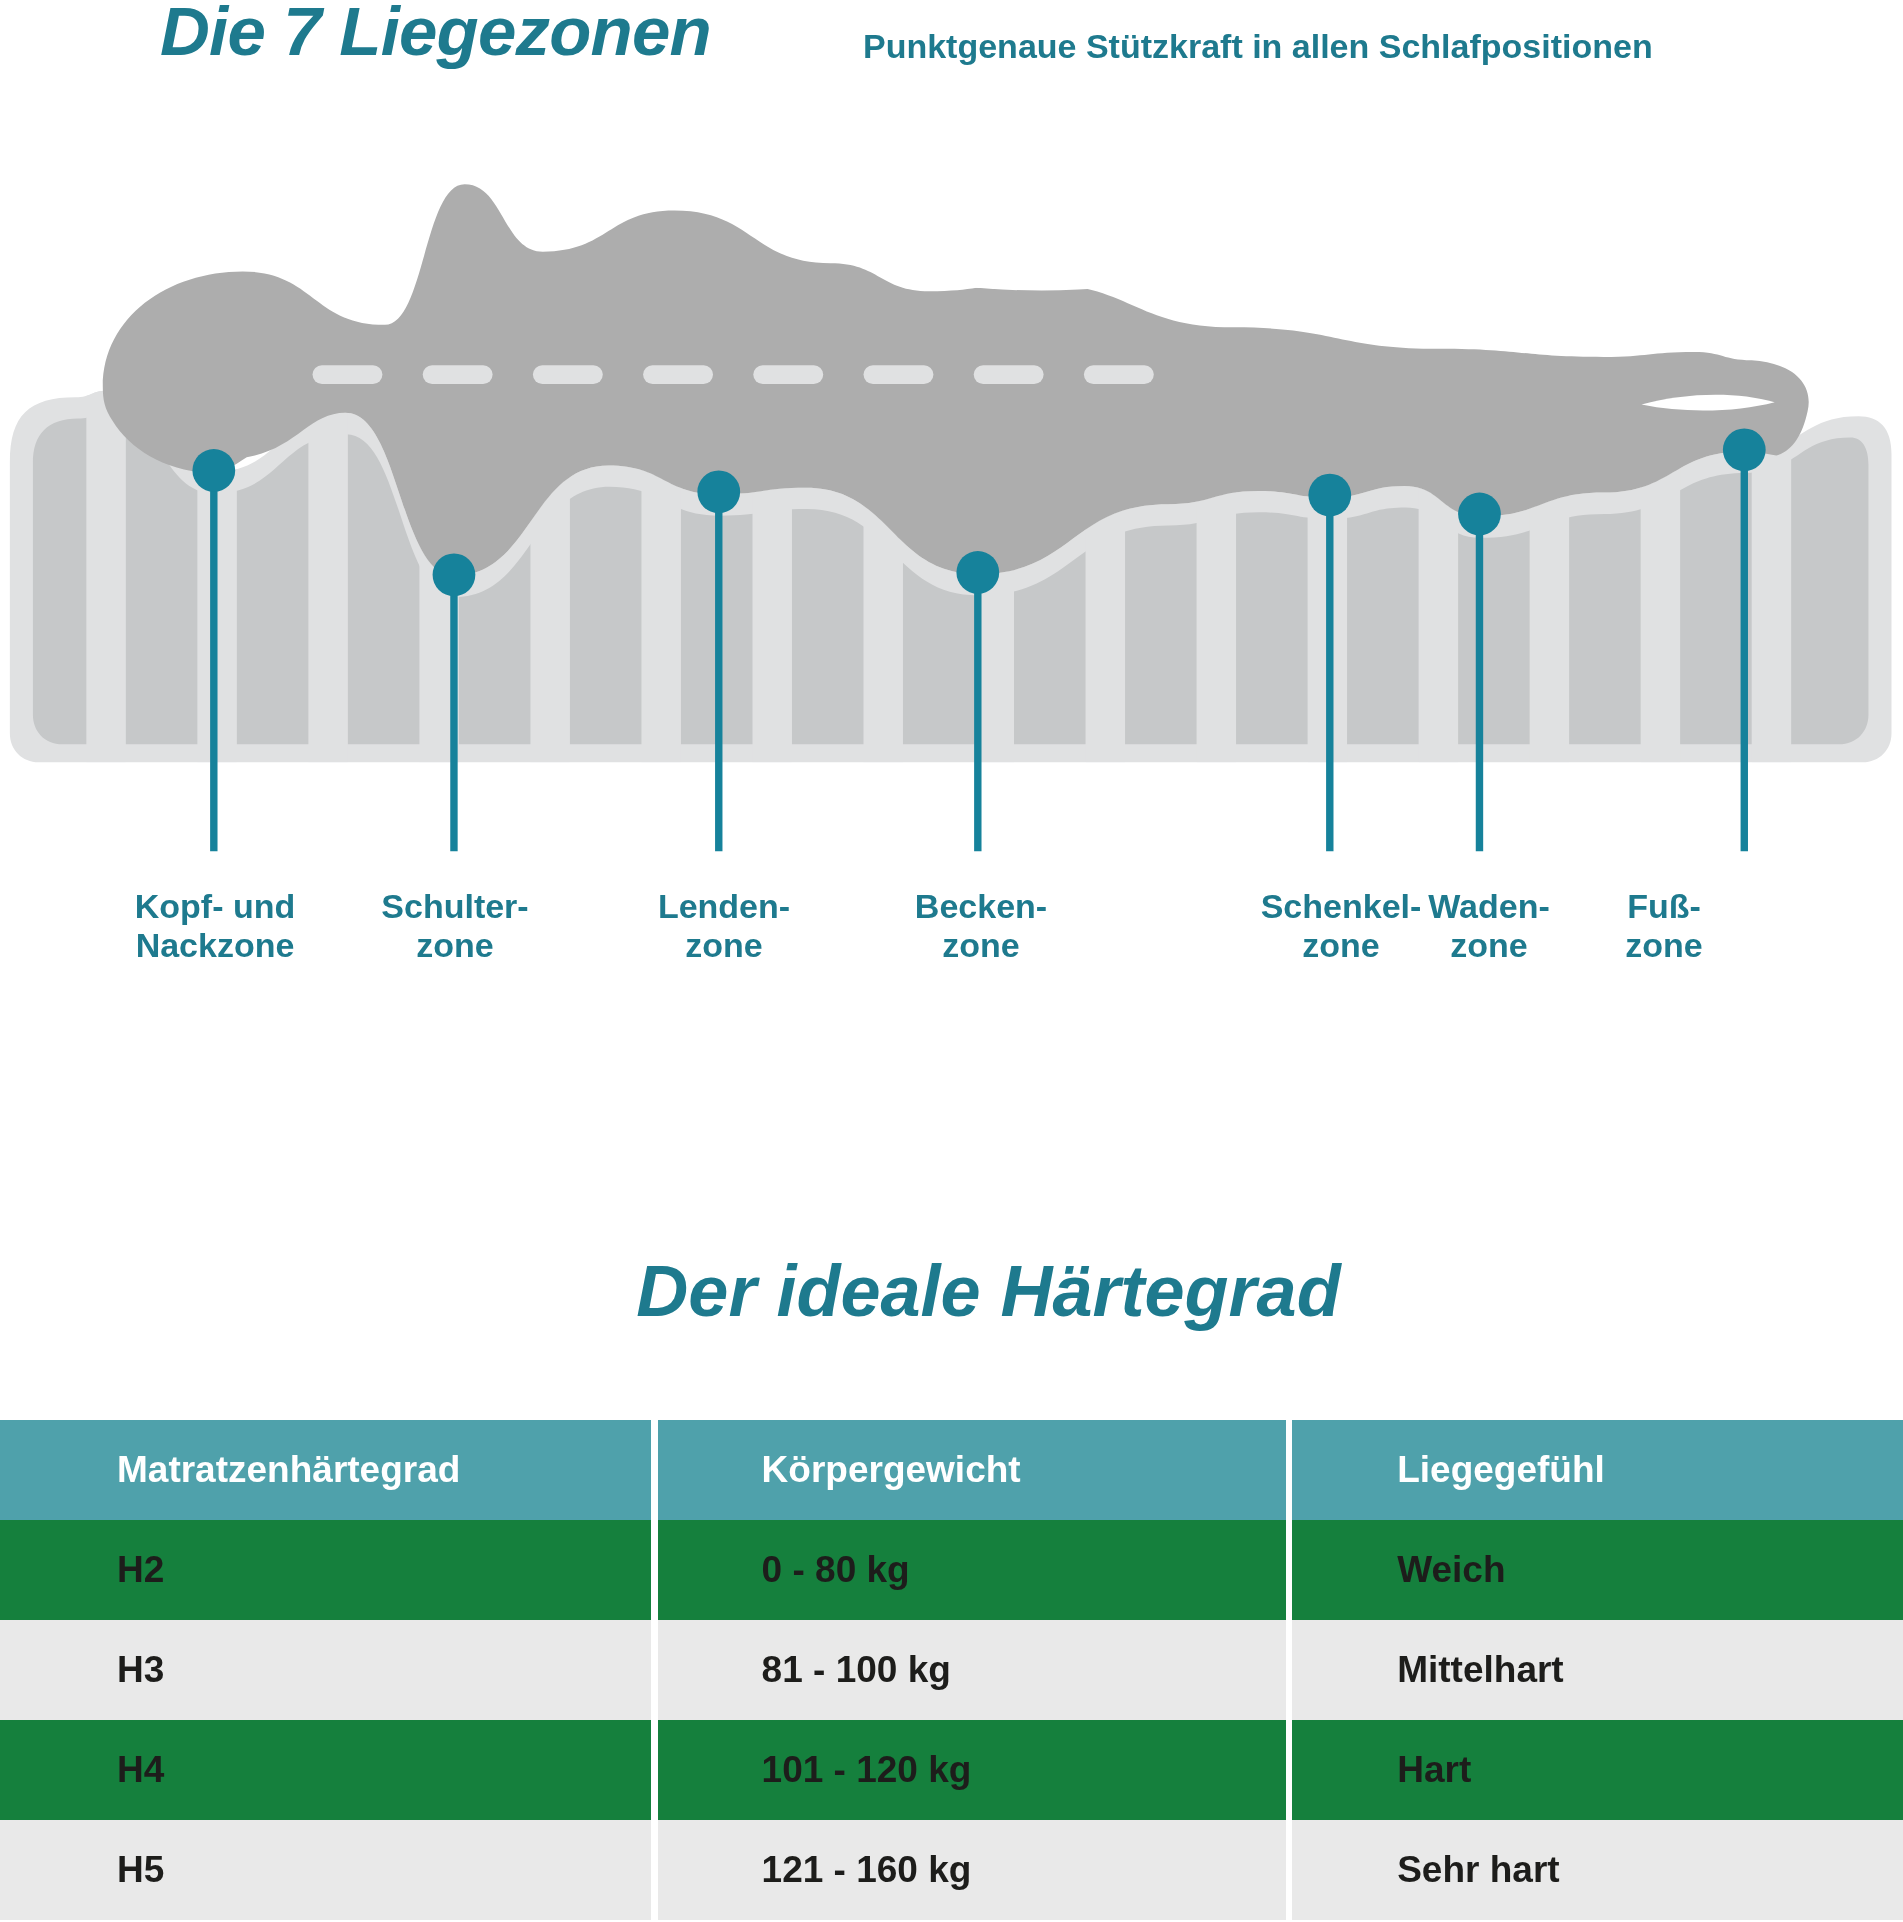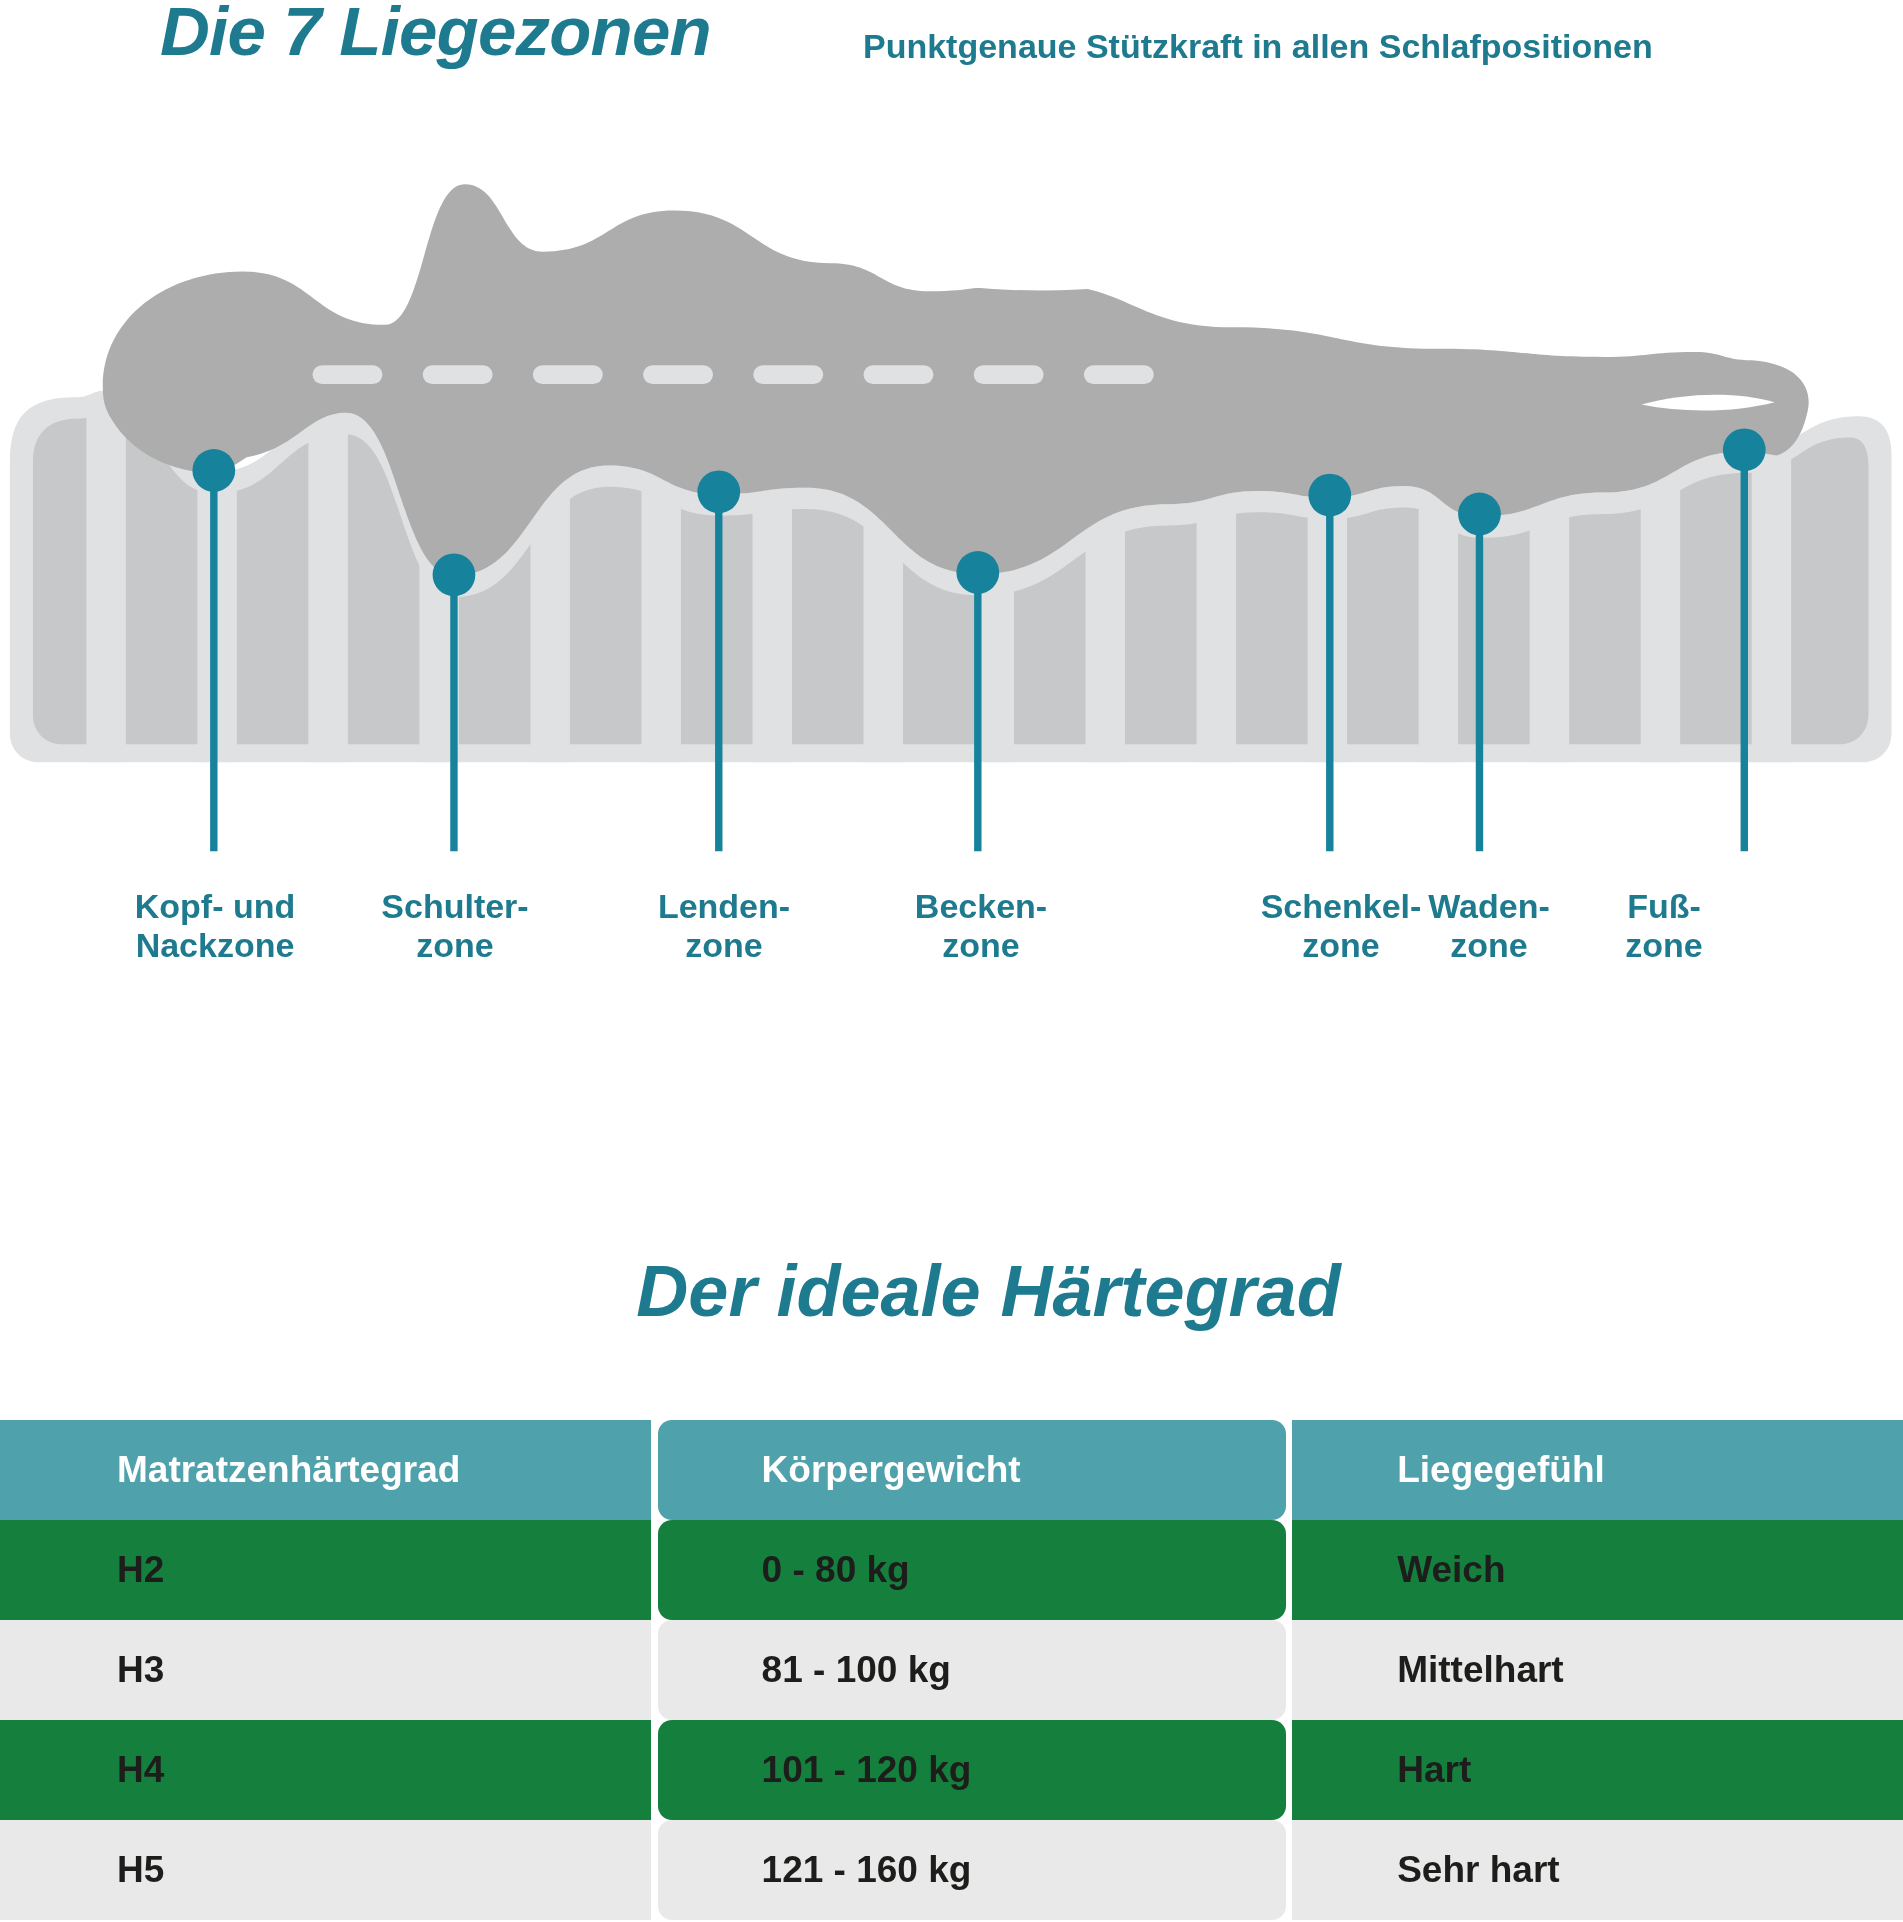--- a/index.html
+++ b/index.html
@@ -52,21 +52,21 @@
   .haerte-table{
     position:absolute;left:0;top:1420px;width:1558px;
     display:grid;grid-template-columns:651px 628px 611px;column-gap:6.6px;
     background:#ffffff;
   }
   .cell{
     height:100px;display:flex;align-items:center;
     font-size:37px;font-weight:bold;color:var(--text_dark);
   }
   .cell.c0{padding-left:117px;}
-  .cell.c1{padding-left:104px;border-radius:14px;}
+  .cell.c1{padding-left:104px;}
   .cell.c2{padding-left:105px;}
   .cell.head{background:var(--table_header_bg);color:#ffffff;}
   .cell.even{background:#15803d;}
   .cell.odd{background:var(--row_gray);}
 </style>
 </head>
 <body>
 
 <div class="page">
 

